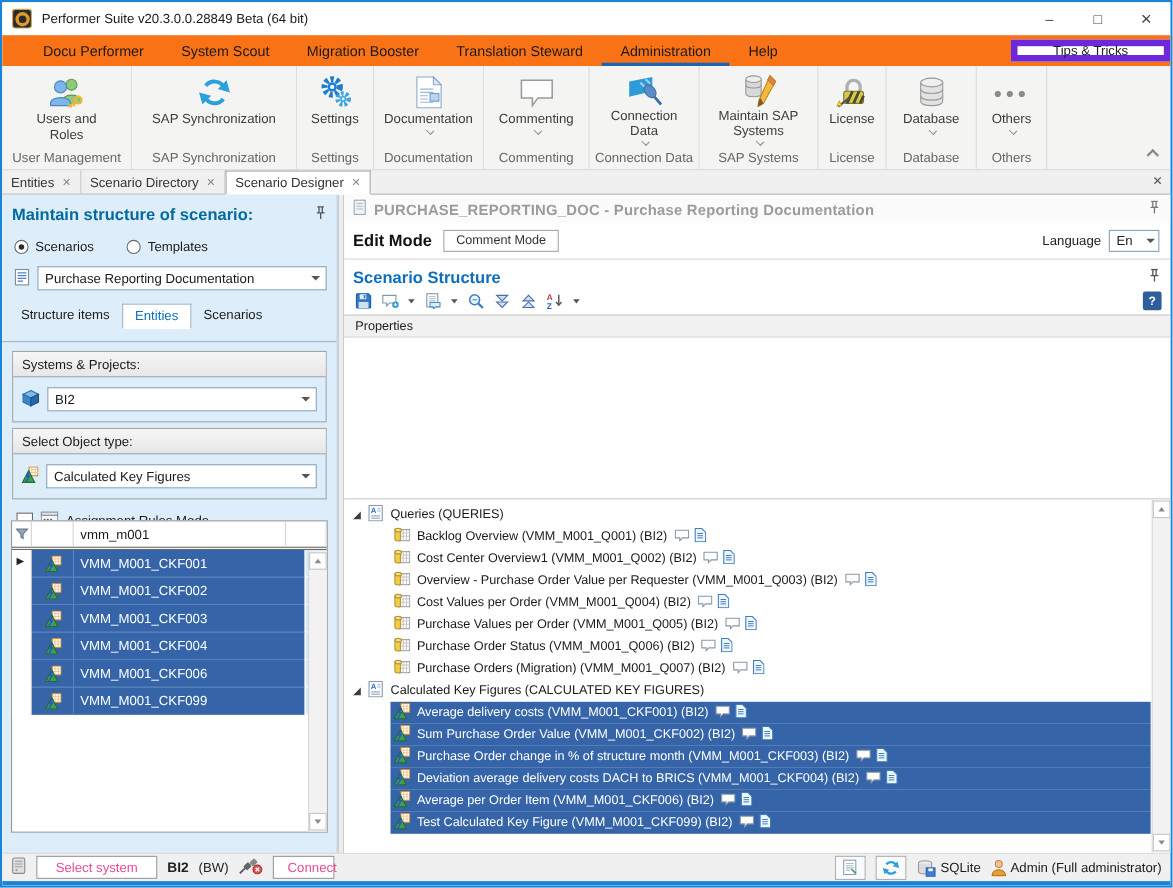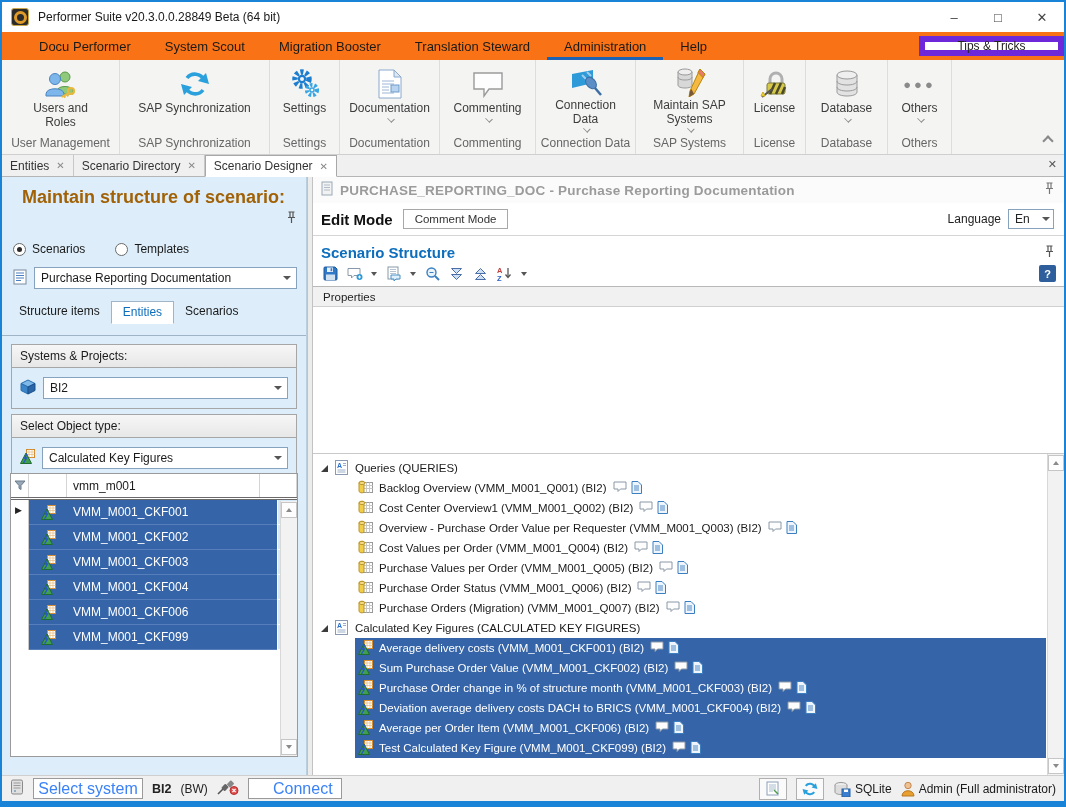--- a/index.html
+++ b/index.html
@@ -41,21 +41,21 @@
   .dt.active{background:#fff;border:1px solid #a8a8a8;border-bottom:1px solid #fff;height:22px;margin-bottom:-1px;}
   .tabbar-x{position:absolute;right:7px;top:3px;color:#555;font-size:11px;}
 
   
   .main{height:598px;display:flex;background:#fff;}
   .lp{width:305px;background:#ddeefa;position:relative;border-right:1px solid #b9cfdd;}
   .split{width:6px;background:#ececec;border-left:1px solid #c2c2c2;border-right:1px solid #c2c2c2;}
   .rp{flex:1;min-width:0;background:#fff;display:flex;flex-direction:column;}
 
   
-  .lp-title{display:flex;align-items:center;padding:10px 10px 4px 9px;color:#a16207;font-weight:bold;font-size:18px;flex-direction:column;}
+  .lp-title{display:flex;align-items:center;padding:10px 10px 4px 9px;color:#0369a1;font-weight:bold;font-size:15px;}
   .pin{margin-left:auto;}
   .lp-radios{display:flex;gap:30px;padding:9px 8px 2px 11px;align-items:center;font-size:12px;color:#1a1a1a;}
   .radio{display:flex;align-items:center;}
   .rad{width:13px;height:13px;border-radius:50%;border:1px solid #6a6a6a;background:#fff;display:inline-block;margin-right:6px;position:relative;}
   .rad.on:after{content:'';position:absolute;left:3px;top:3px;width:5px;height:5px;border-radius:50%;background:#2a2a2a;}
   .lp-combo-row{display:flex;align-items:center;gap:7px;padding:9px 9px 5px 11px;}
   .combo{flex:1;height:22px;background:#fff;border:1px solid #86a2bd;display:flex;align-items:center;padding-left:6px;font-size:12px;color:#1a1a1a;}
   .combo .arr{margin-left:auto;width:18px;display:flex;align-items:center;justify-content:center;}
   .tri-d{width:0;height:0;border-left:4px solid transparent;border-right:4px solid transparent;border-top:4px solid #555;}
   .lp-tabs{display:flex;padding:7px 0 12px 6px;border-bottom:1px solid #9fb4c6;}
@@ -104,23 +104,23 @@
   .tree{flex:1;border-top:1px solid #c8c8c8;position:relative;padding-top:4px;overflow:hidden;background:#fff;}
   .tn{height:20px;display:flex;align-items:center;gap:6px;padding-left:8px;font-size:11.5px;color:#1a1a1a;margin-right:18px;}
   .exp{width:0;height:0;border-bottom:7px solid #3c3c3c;border-left:7px solid transparent;}
   .ti{height:20px;display:flex;align-items:center;gap:4px;padding-left:45px;font-size:11.5px;color:#1a1a1a;margin-right:18px;}
   .ti .tlabel{padding:0 2px;}
   .ti.sel{background:#3565a8;color:#fff;margin-left:42px;padding-left:3px;}
   .tvsb{position:absolute;top:0;right:0;bottom:0;width:17px;background:#f2f2f2;border-left:1px solid #d8d8d8;}
 
   
   .status{height:26px;background:#f0f0f0;border-top:1px solid #cfcfcf;display:flex;align-items:center;gap:9px;padding:0 8px;}
-  .stbtn{border:1px solid #9a9a9a;background:#fff;height:21px;display:flex;align-items:center;justify-content:center;font-size:16px;color:#3b82f6;}
+  .stbtn{border:1px solid #9a9a9a;background:#fff;height:21px;display:flex;align-items:center;justify-content:center;font-size:12px;color:#ec4899;}
   .sel-sys{width:110px;}
-  .connect{width:94px;padding-left:16px;}
+  .connect{width:56px;padding-left:16px;}
   .sysname{font-weight:bold;font-size:12.5px;}
   .sright{margin-left:auto;display:flex;align-items:center;gap:9px;}
   .sqbtn{width:28px;height:22px;border:1px solid #b0b0b0;background:#fafafa;display:flex;align-items:center;justify-content:center;}
   .slab{display:flex;align-items:center;gap:4px;font-size:12px;color:#1a1a1a;}
   .strip{height:4px;background:#1883d7;}
 </style>
 </head>
 <body>
 
 <div class="window">

